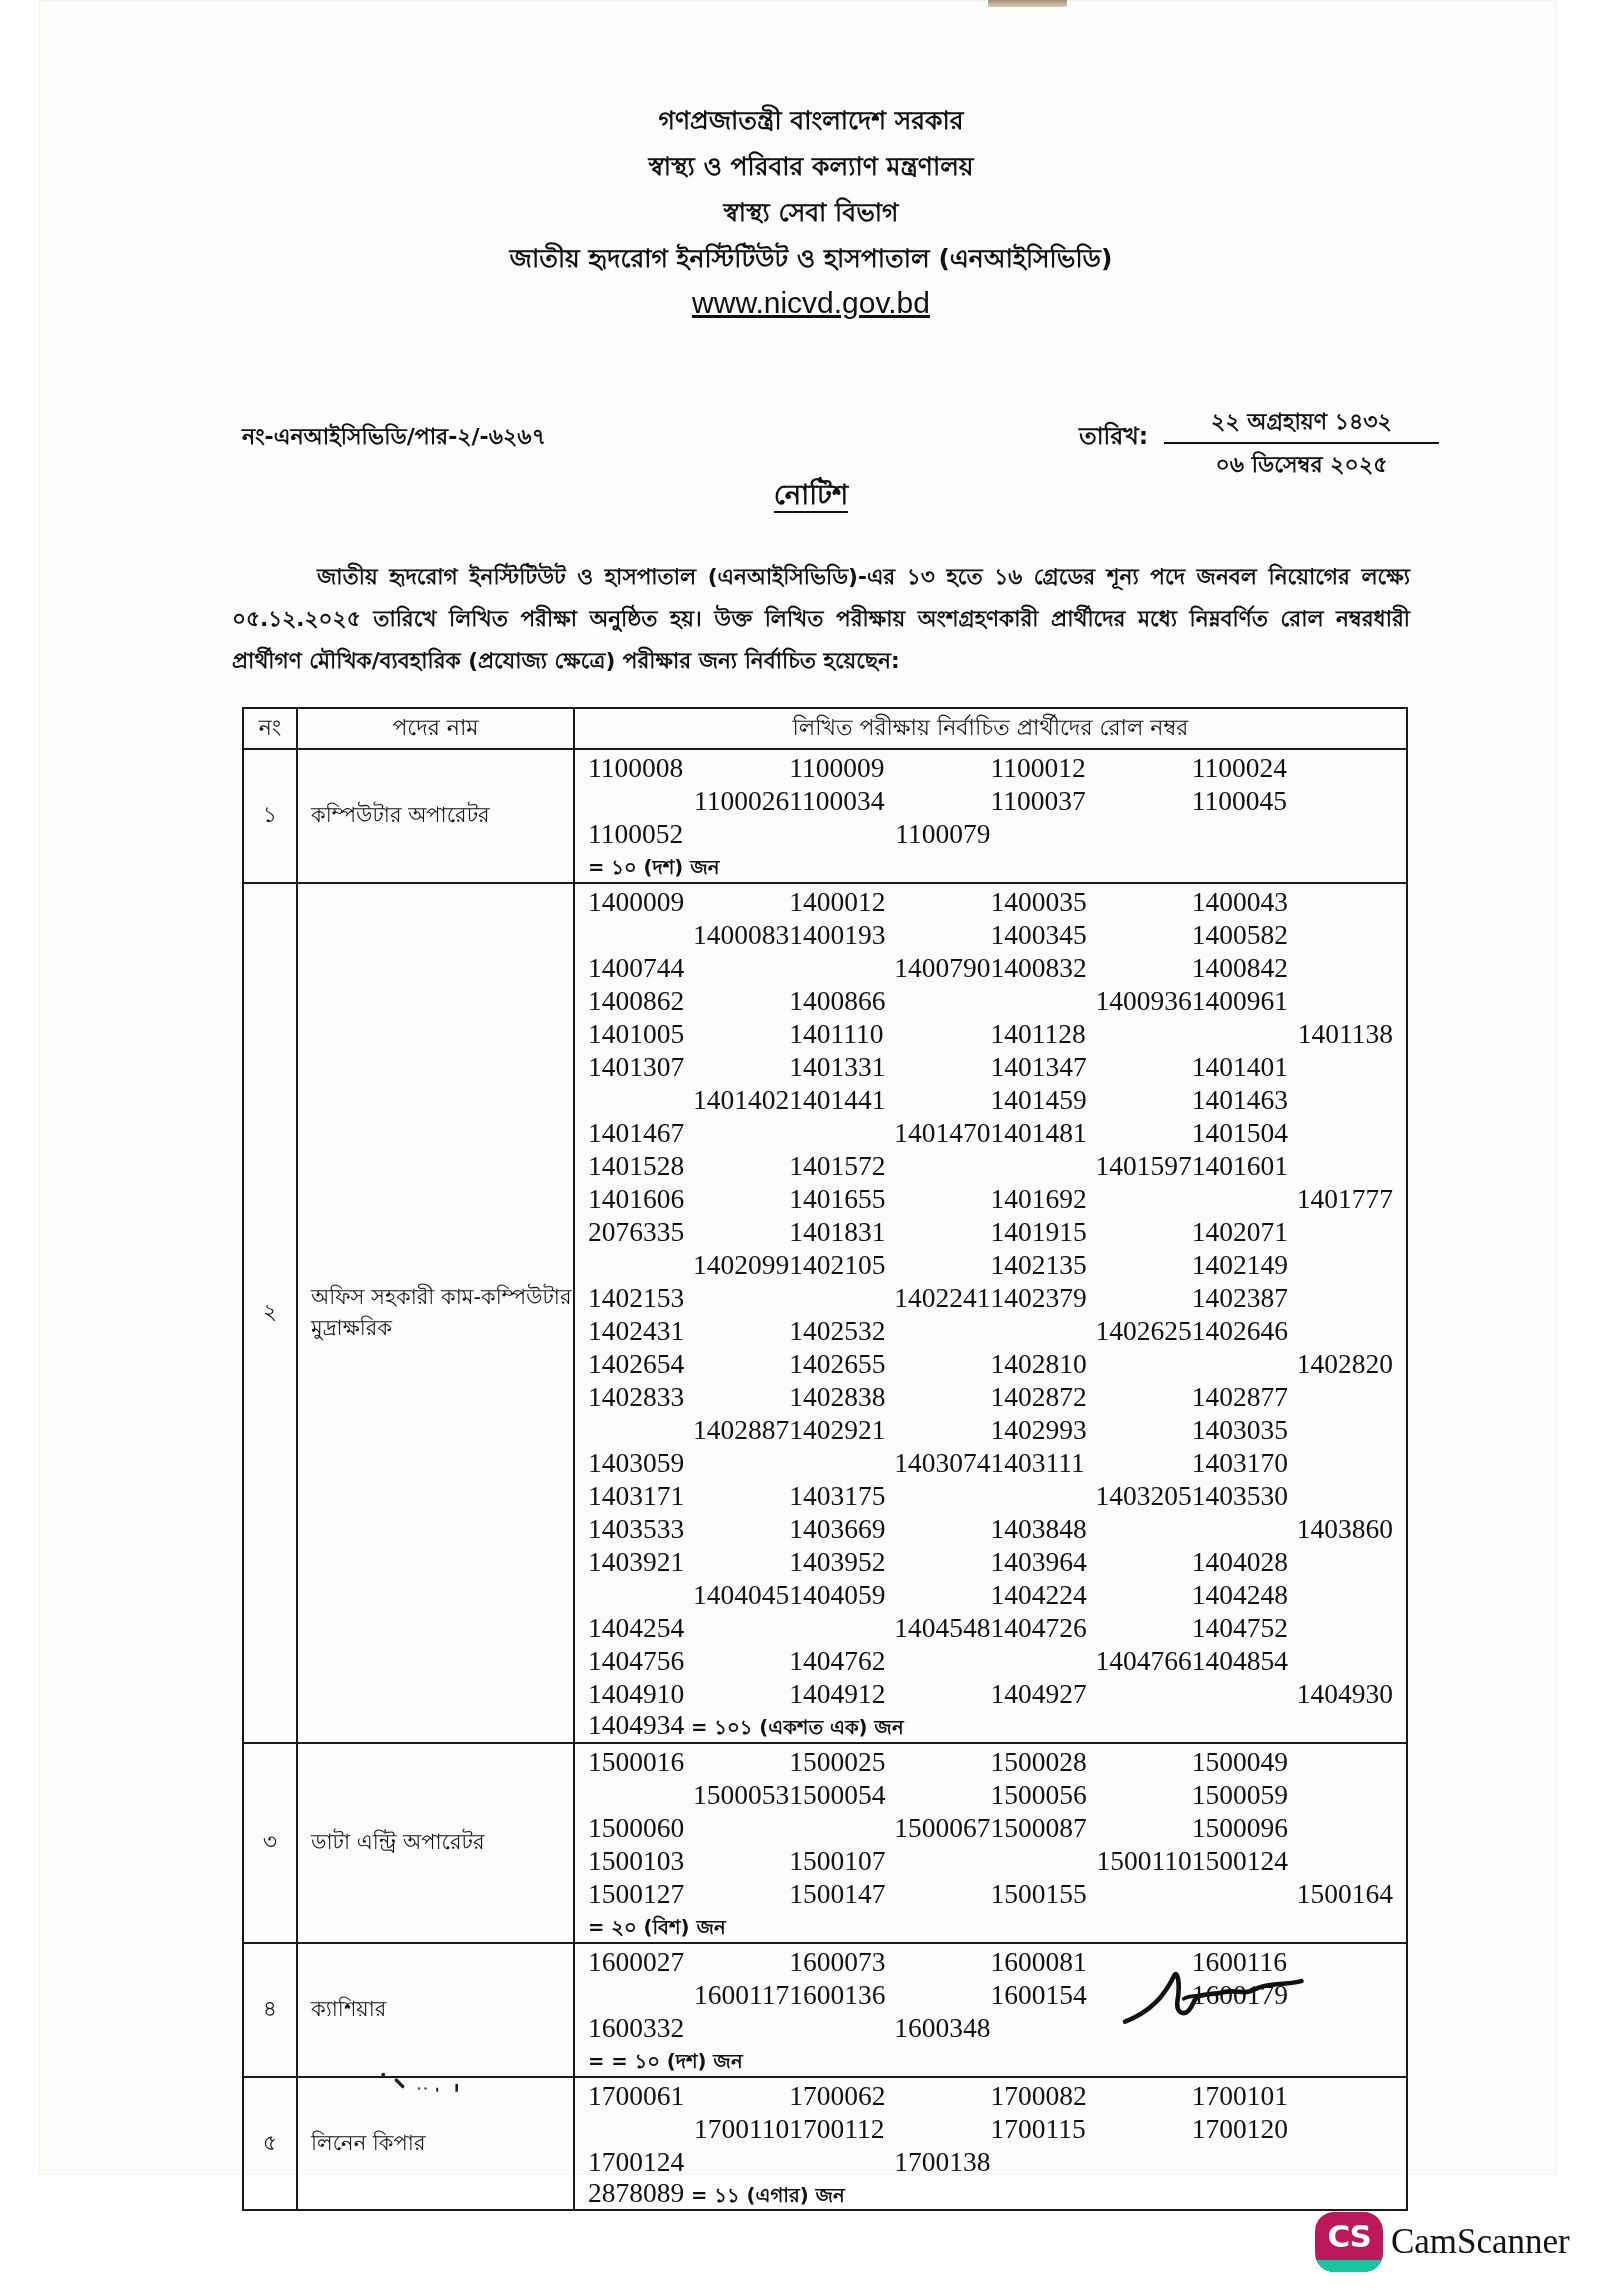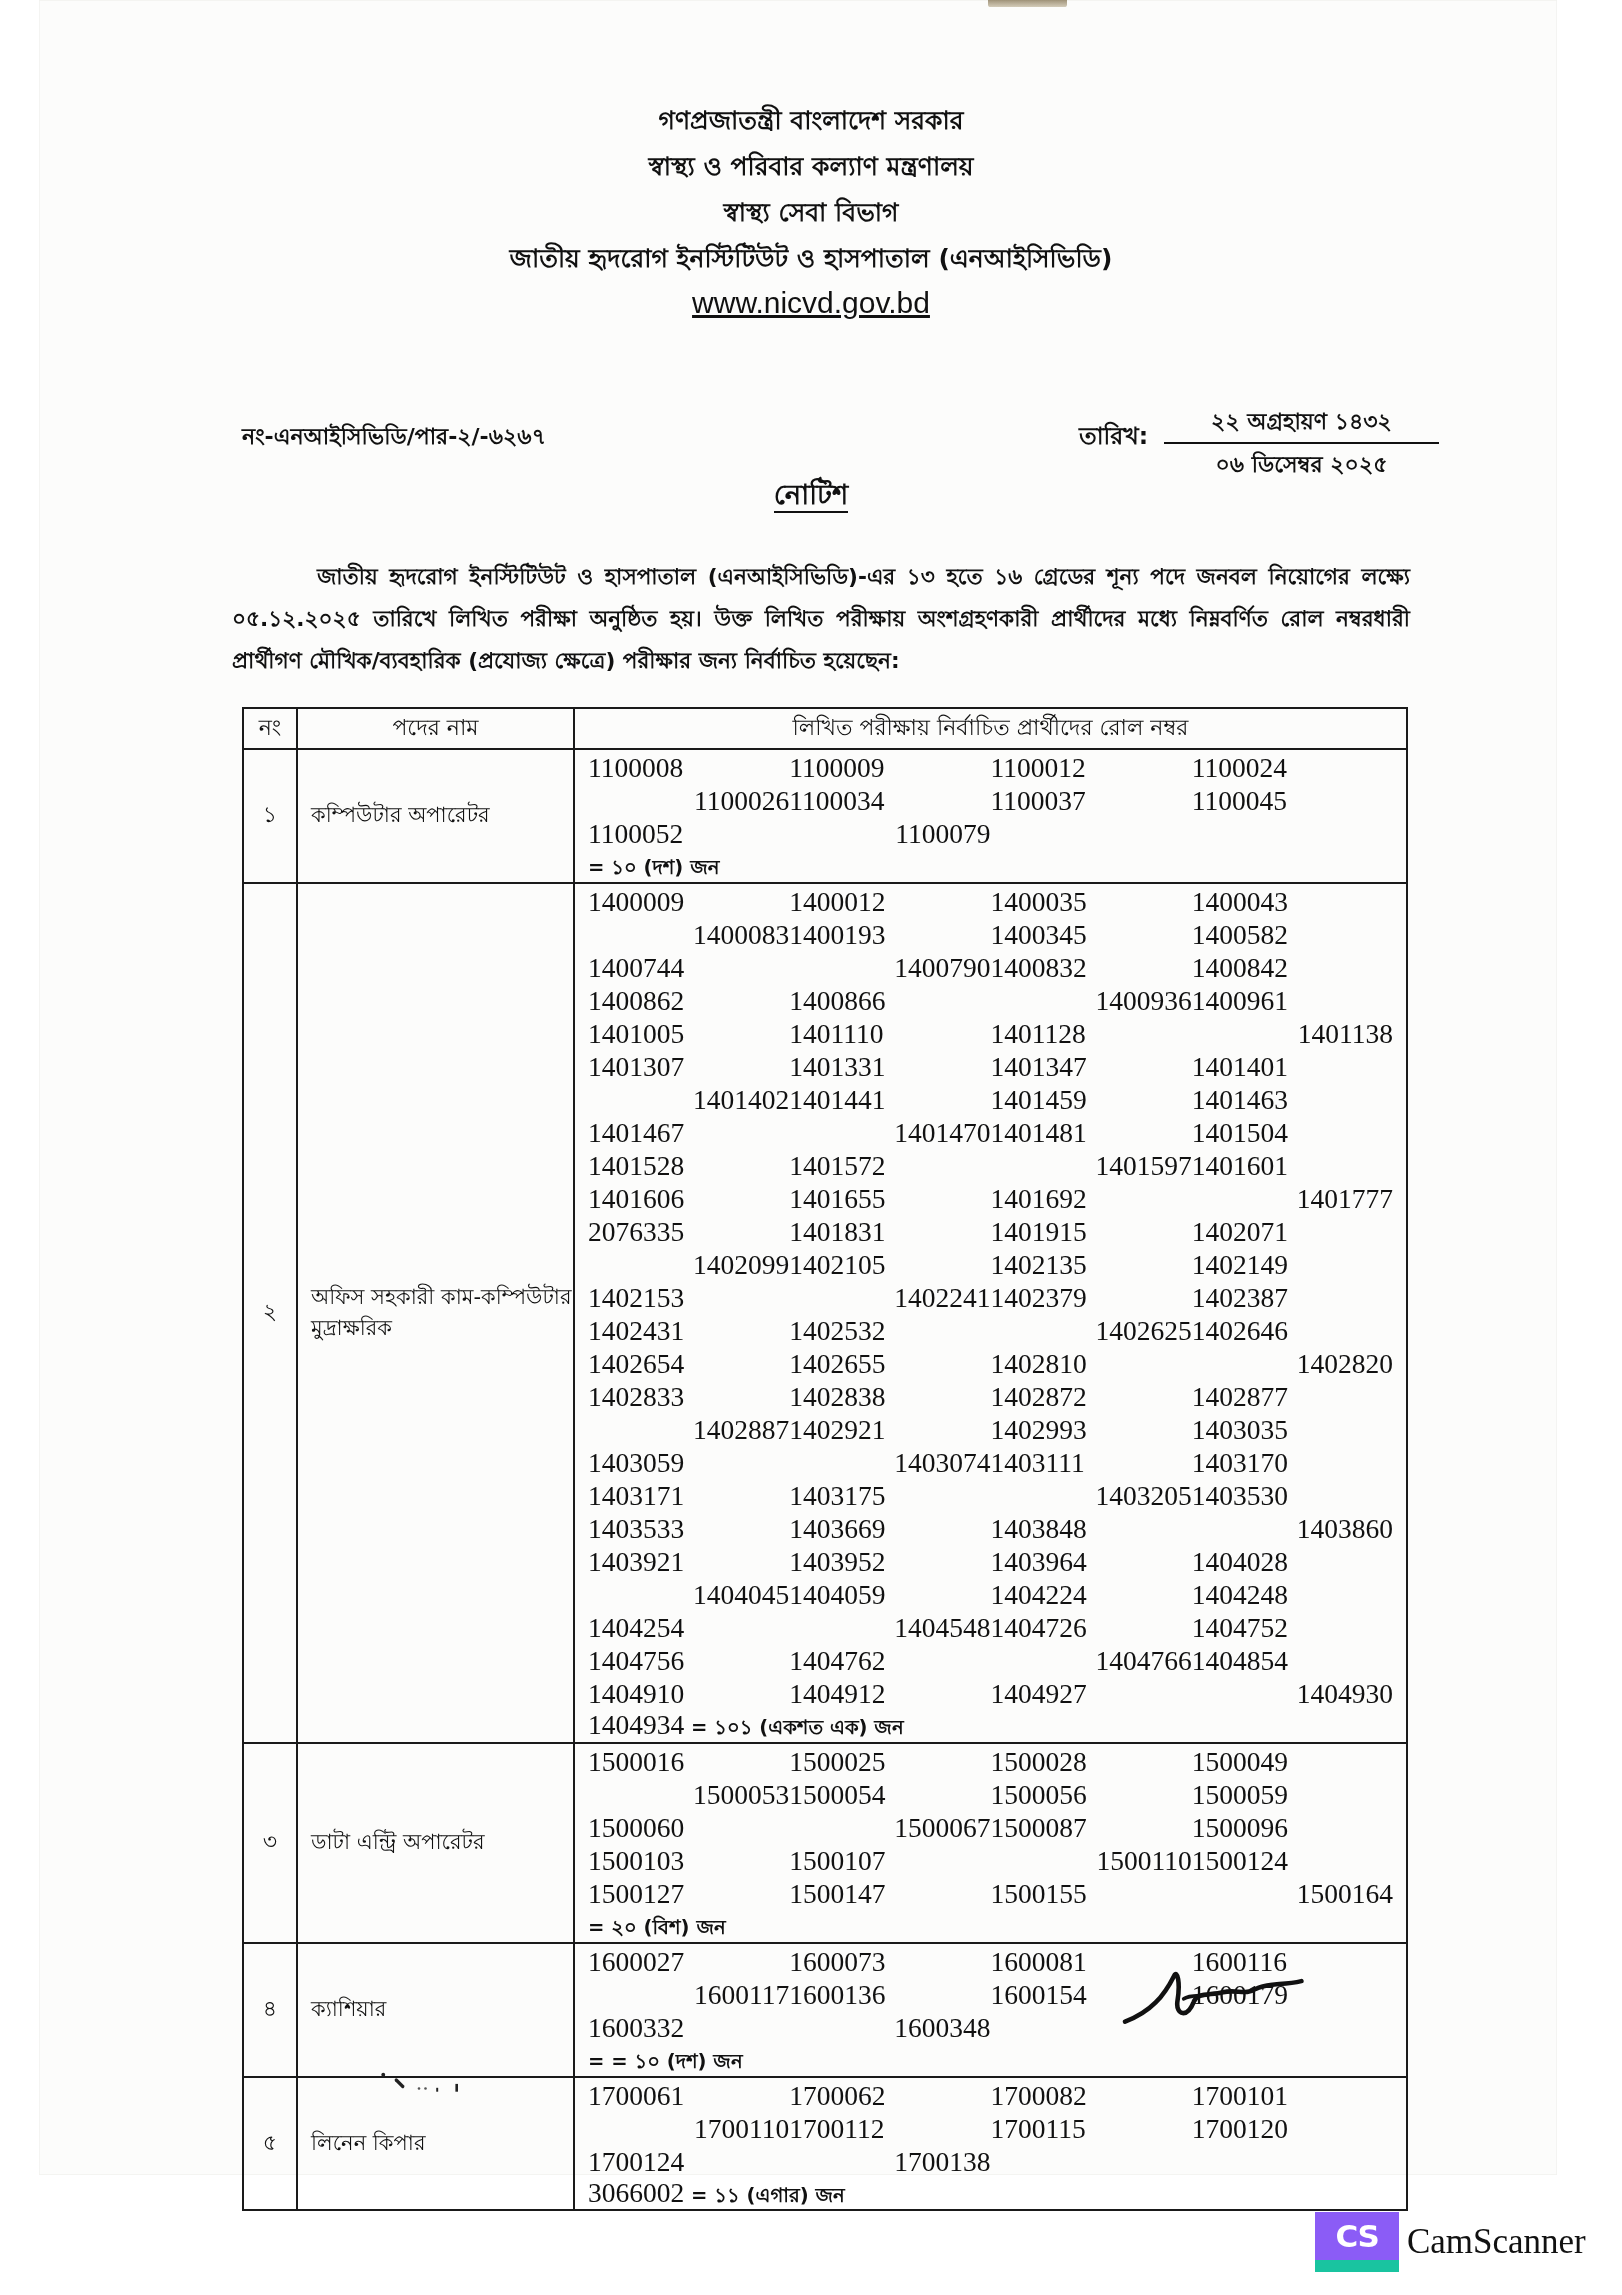--- a/index.html
+++ b/index.html
@@ -75,21 +75,21 @@
     font-family: "Liberation Serif", "DejaVu Sans", sans-serif; font-size: 21px; line-height: 29px; height: 29px;
   }
   .total .bn { font-family: "DejaVu Sans", sans-serif; font-size: 19.6px; font-weight: bold; }
   .total .num { font-family: "Liberation Serif", serif; font-size: 27.5px; }
   .signature { position: absolute; left: 1112px; top: 1956px; width: 209px; height: 79px; }
   .scribble { position: absolute; left: 373px; top: 2067px; width: 131px; height: 39px; }
   .camscanner {
     position: absolute; left: 1315px; top: 2210px; height: 63px; display: flex; align-items: center;
   }
   .cs-logo {
-    width: 84px; height: 60px; border-radius: 0; overflow: hidden; position: relative; background: #8b5cf6;
+    width: 68px; height: 60px; border-radius: 19px; overflow: hidden; position: relative; background: #be185d;
   }
   .cs-logo .cs-bottom { position: absolute; left: 0; bottom: 0; width: 100%; height: 11.8px; background: #19c4a0; }
   .cs-logo .cs-text {
     position: absolute; left: 0; top: 6.5px; width: 100%; text-align: center;
     font-family: "DejaVu Sans", sans-serif; font-weight: bold; font-size: 31px; color: #fff; letter-spacing: -1.3px;
   }
   .cs-name { margin-left: 7.9px; font-family: "Liberation Serif", serif; font-size: 35px; color: #111; }
 </style>
 </head>
 <body>
@@ -314,21 +314,21 @@
             <div class="roll">1700062</div>
             <div class="roll">1700082</div>
             <div class="roll">1700101</div>
             <div class="roll">1700110</div>
             <div class="roll">1700112</div>
             <div class="roll">1700115</div>
             <div class="roll">1700120</div>
             <div class="roll">1700124</div>
             <div class="roll">1700138</div>
           </div>
-          <div class="total"><span class="num">3066002</span><span class="bn"> = ১১ (এগার) জন</span></div>
+          <div class="total"><span class="num">2878089</span><span class="bn"> = ১১ (এগার) জন</span></div>
         </td>
       </tr>
     </tbody>
 </table>
 
 <svg class="signature" viewBox="0 0 320 120">
   <path d="M20 100 C 60 85, 80 60, 95 30 C 100 20, 105 40, 100 70 C 98 90, 115 95, 125 70 C 130 55, 150 60, 170 55 C 190 50, 205 60, 220 50 C 240 40, 260 45, 290 38" fill="none" stroke="#111" stroke-width="7" stroke-linecap="round" stroke-linejoin="round"></path>
   <path d="M110 65 C 120 58, 140 62, 150 58" fill="none" stroke="#111" stroke-width="6" stroke-linecap="round"></path>
 </svg>
 

